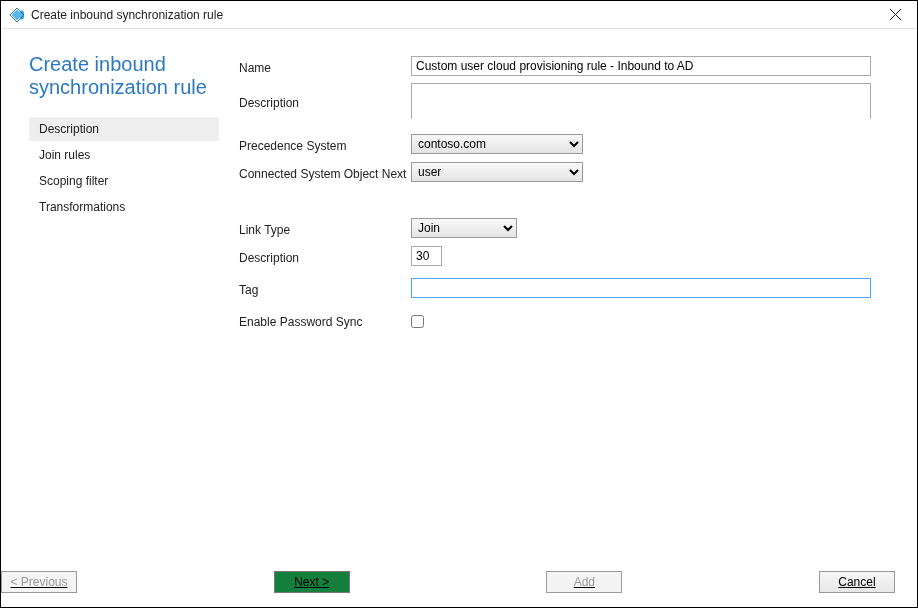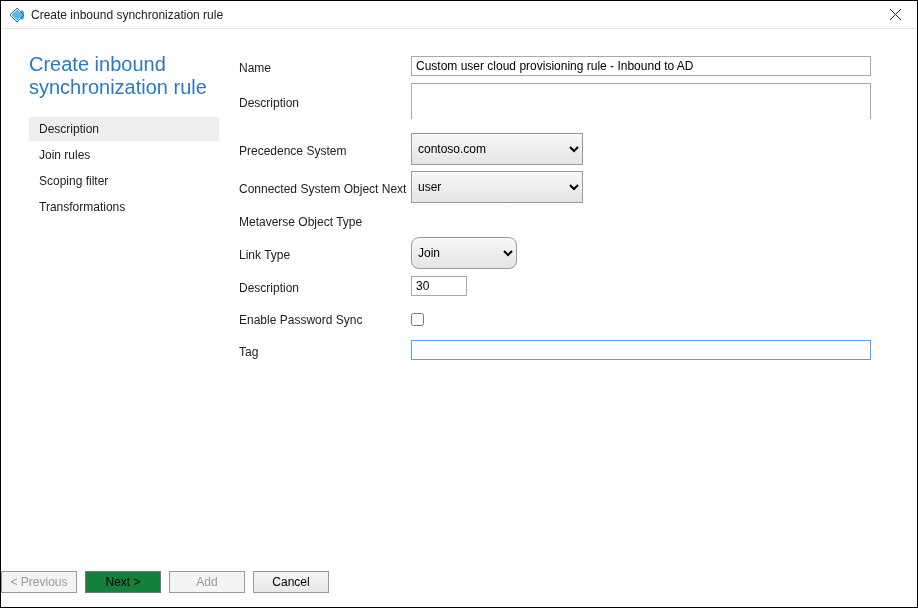--- a/index.html
+++ b/index.html
@@ -85,44 +85,45 @@
       width: 460px;
       height: 36px;
       border: 1px solid #aaa;
       border-bottom: none;
       resize: none;
       font-family: inherit;
       font-size: 12px;
       padding: 2px 4px;
     }
     .select {
-      height: 32px;
+      height: 20px;
       border: 1px solid #999;
       background: linear-gradient(#f8f8f8,#e4e4e4);
       font-family: inherit;
       font-size: 12px;
       padding: 0 2px;
     }
     .select.w1 { width: 172px; }
-    .select.w2 { width: 106px; border-radius: 8px; }
+    .select.w2 { width: 106px; }
     .num-input {
-      width: 56px; height: 20px;
+      width: 31px; height: 20px;
       border: 1px solid #aaa;
       font-family: inherit; font-size: 12px;
       padding: 1px 4px;
     }
     .checkbox {
       width: 13px; height: 13px;
       margin-top: 3px;
     }
     .footer {
       display: flex;
-      justify-content: flex-start;
+      justify-content: space-between;
       gap: 8px;
       padding: 10px 22px 14px 0;
+      text-decoration: underline;
     }
     .btn {
       width: 76px;
       height: 22px;
       font-family: inherit;
       font-size: 12px;
       border: 1px solid #999;
       background: linear-gradient(#f6f6f6,#e8e8e8);
       cursor: pointer;
     }
@@ -191,43 +192,42 @@
       </div>
 
       <div class="form-row">
         <div class="form-label">Connected System Object Next</div>
         <select class="select w1">
           <option>user</option>
         </select>
       </div>
 
       <div class="form-row">
-        <div class="form-label">Metaverse Object Type</div>
       </div>
 
       <div class="form-row">
         <div class="form-label">Link Type</div>
         <select class="select w2">
           <option>Join</option>
         </select>
       </div>
 
       <div class="form-row">
         <div class="form-label">Description</div>
         <input type="text" class="num-input" value="30" style="">
       </div>
 
+      <div class="form-row" style="margin-top:10px">
+        <div class="form-label">Tag</div>
+        <input type="text" class="text-input focused" value="" style="">
+      </div>
+
       <div class="form-row" style="margin-top:10px;margin-bottom:2px">
         <div class="form-label">Enable Password Sync</div>
         <input type="checkbox" class="checkbox" style="">
-      </div>
-
-      <div class="form-row" style="margin-top:10px">
-        <div class="form-label">Tag</div>
-        <input type="text" class="text-input focused" value="" style="">
       </div>
 
 
     </div>
   </div>
 
   <div class="footer">
     <button class="btn" disabled="">&lt; Previous</button>
     <button class="btn primary">Next &gt;</button>
     <button class="btn" disabled="">Add</button>

